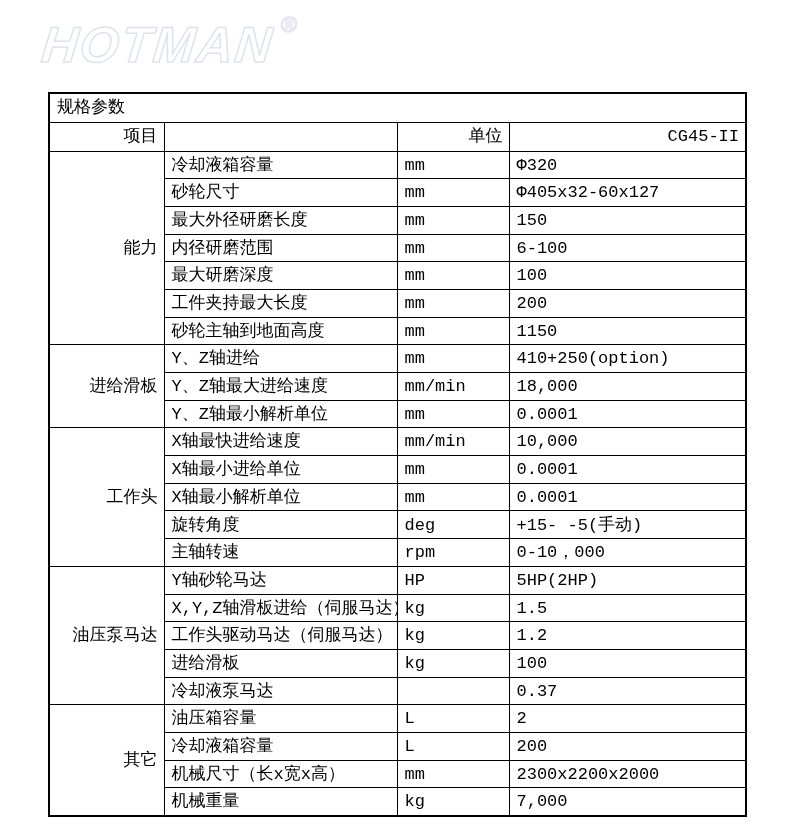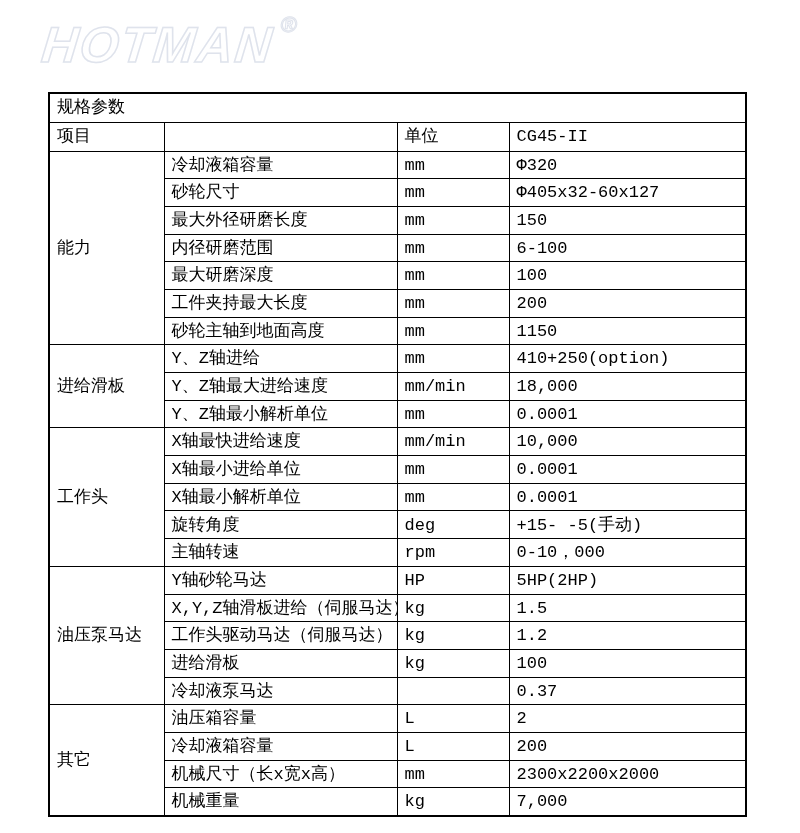--- a/index.html
+++ b/index.html
@@ -48,24 +48,24 @@
   table.spec td {
     border: 1px solid #000;
     font-size: 17px;
     line-height: 1.15;
     padding: 1px 6px 0 7px;
     white-space: nowrap;
     overflow: hidden;
     vertical-align: middle;
   }
   td.title-cell   { height: 29px; font-size: 17px; }
-  tr.header-row td{ height: 29px; }
+  tr.header-row td{ height: 29px; text-align: right; }
   tbody.rows td   { height: 27.7px; }
   td.group-cell {
-    text-align: left;
+    text-align: right;
     padding: 0 2px;
     white-space: normal;
   }
 </style>
 </head>
 <body>
 
 <div class="page">
 
   <div class="logo">

